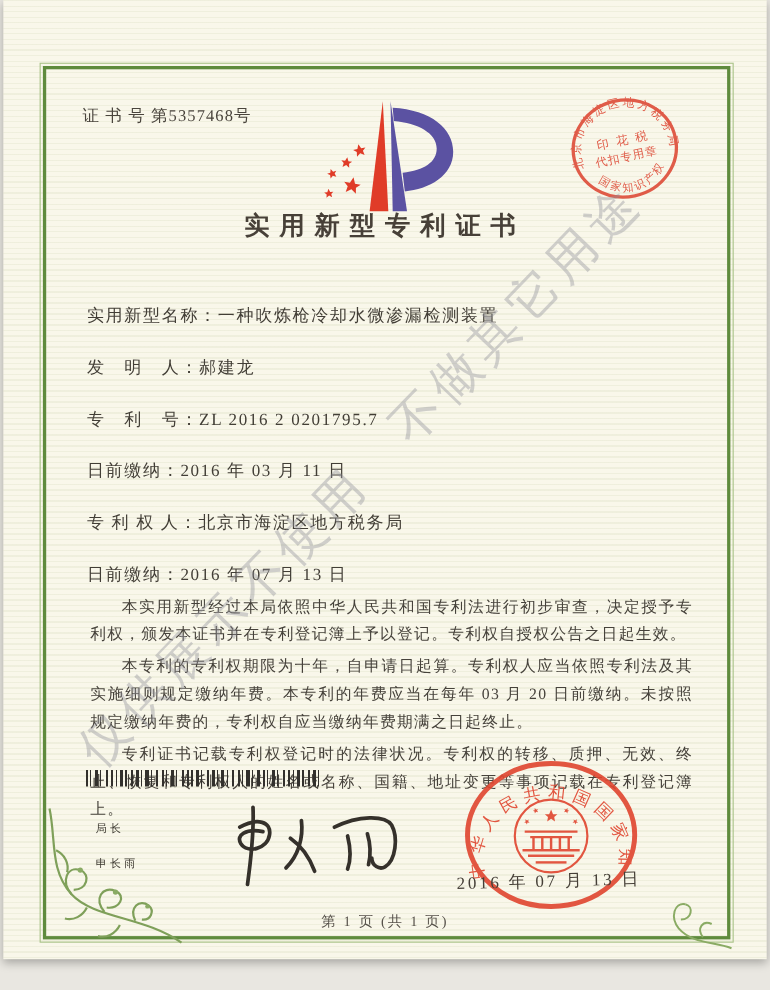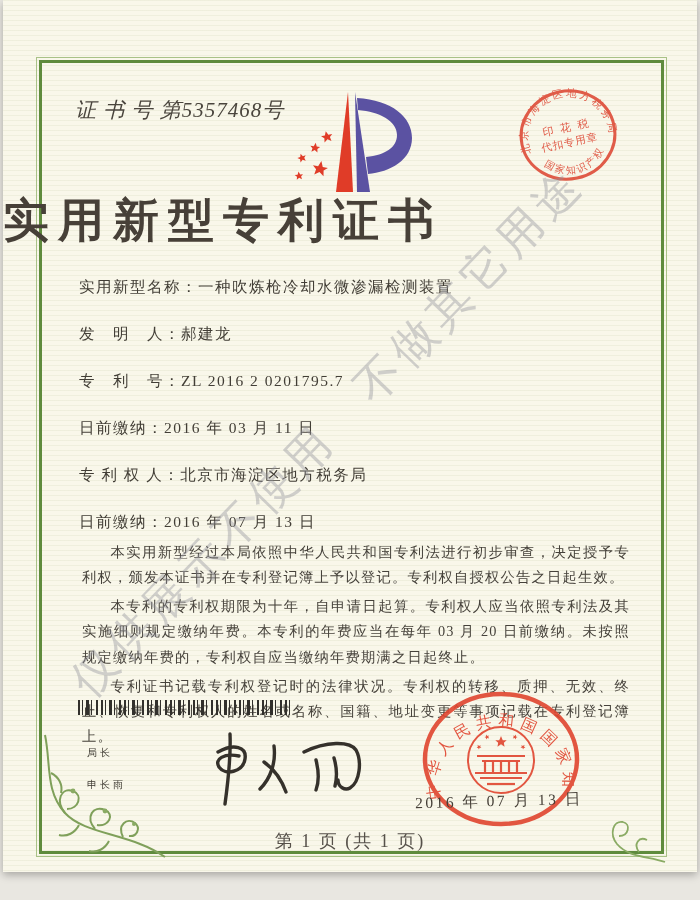--- a/index.html
+++ b/index.html
@@ -18,25 +18,25 @@
   #frame-outer{
     position:absolute;left:33px;top:57px;right:30px;bottom:15px;
     border:1px solid #a9c287;
   }
   #frame-inner{
     position:absolute;left:2px;top:2px;right:2px;bottom:2px;
     border:3px solid #5f8b3d;
   }
   .abs{position:absolute;}
   #cert-no{
-    left:72px;top:96px;font-size:21px;letter-spacing:1px;color:#4a453d;z-index:2;font-style:italic;
+    left:72px;top:96px;font-size:15px;letter-spacing:1px;color:#4a453d;z-index:2;
   }
   #title{
-    left:0;right:0;top:190px;
-    font-size:46px;font-weight:bold;letter-spacing:9px;color:#474038;z-index:2;
+    left:0;right:0;top:190px;text-align:center;
+    font-size:23px;font-weight:bold;letter-spacing:9px;color:#474038;z-index:2;
   }
   #fields{left:76px;top:277px;right:70px;z-index:2;}
   .field-row{
     height:22px;margin-bottom:25px;font-size:15.5px;letter-spacing:1.5px;color:#423e36;
     white-space:nowrap;
   }
   #paragraphs{
     left:75px;top:536px;width:556px;z-index:2;
     font-size:14.3px;line-height:1.76;letter-spacing:1.2px;color:#46423b;
     text-align:justify;
@@ -60,21 +60,21 @@
   #signature{left:195px;top:728px;z-index:3;}
   #tax-stamp{left:503px;top:73px;z-index:3;opacity:0.88;}
   #office-seal{left:407px;top:680px;z-index:3;opacity:0.9;}
   #seal-date{
     left:412px;top:791px;z-index:4;
     font-size:15.5px;letter-spacing:2.5px;color:#453f37;
     transform:rotate(-1.5deg);
   }
   #page-footer{
     left:0;right:0;top:829px;text-align:center;
-    font-size:18px;letter-spacing:2px;color:#56514a;z-index:2;
+    font-size:13px;letter-spacing:2px;color:#56514a;z-index:2;
   }
   #watermark{
     left:55px;top:668px;z-index:5;pointer-events:none;
     font-size:45px;letter-spacing:6px;white-space:nowrap;
     color:rgba(146,146,155,0.40);
     transform:rotate(-46deg);transform-origin:0 0;
   }
   #logo{left:283px;top:84px;z-index:2;}
   #flourish-bl{left:36px;top:733px;z-index:1;}
   #flourish-br{left:596px;top:796px;z-index:1;}

